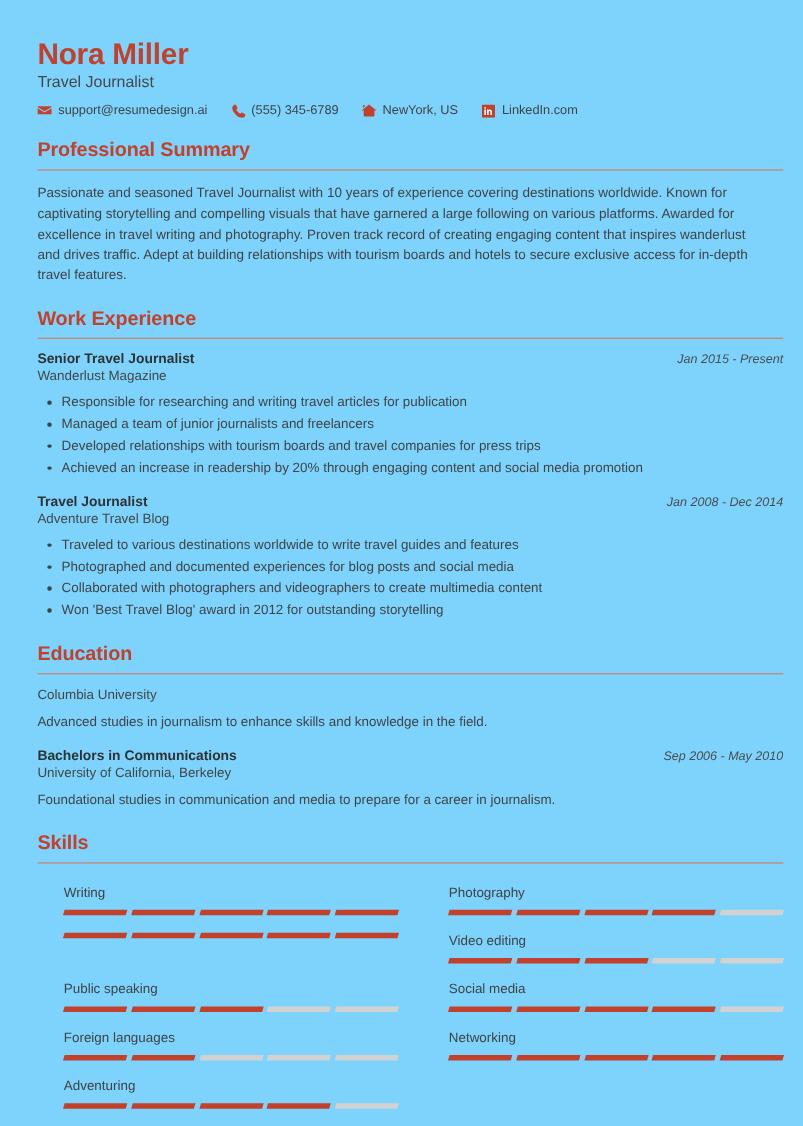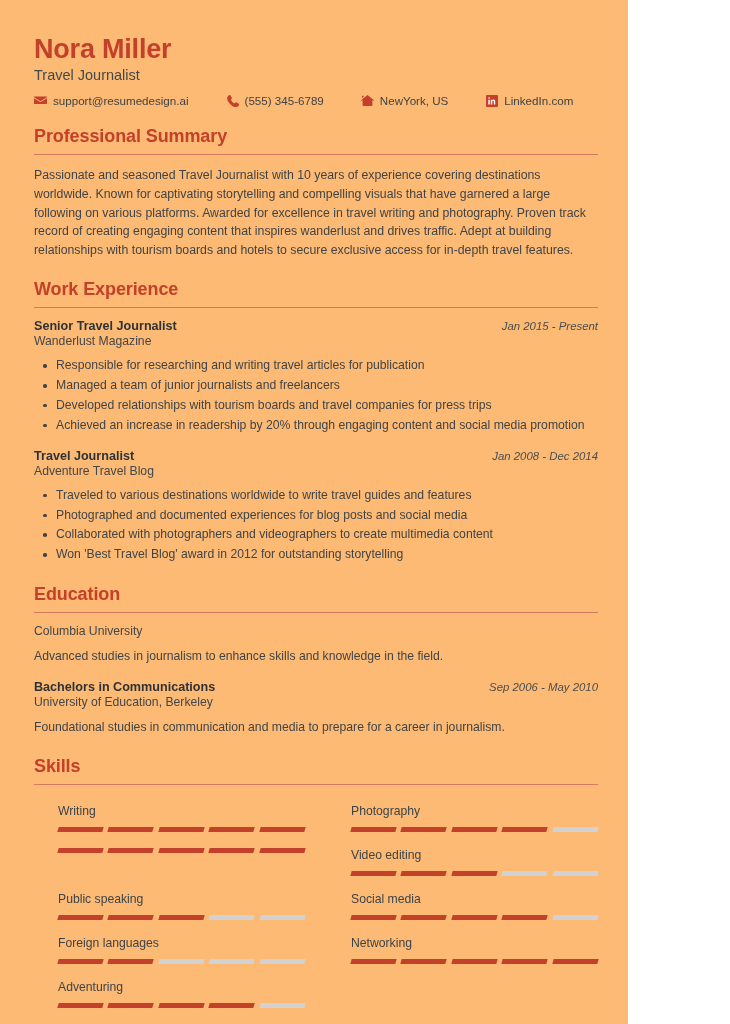--- a/index.html
+++ b/index.html
@@ -7,24 +7,24 @@
   html, body {
     width: 730px;
     height: 1024px;
     background: #ffffff;
     font-family: "Liberation Sans", sans-serif;
     color: #3b3b3b;
     overflow: hidden;
   }
 
   .page {
-    width: 628px;
+    width: 730px;
     height: 1024px;
-    padding: 34px 30px 0 34px;
-    background: #fdba74;
+    padding: 34px 18px 0 34px;
+    background: #7dd3fc;
     position: relative;
   }
 
   
   .name {
     font-size: 27px;
     font-weight: bold;
     color: #c3402a;
     letter-spacing: -0.2px;
     line-height: 1.15;
@@ -35,21 +35,21 @@
     font-size: 14.5px;
     color: #44484a;
     font-weight: normal;
     margin-bottom: 11px;
   }
 
   .contact-row {
     display: flex;
     align-items: center;
     flex-wrap: wrap;
-    gap: 16px;
+    gap: 0;
     font-size: 11.6px;
     color: #3f4346;
     margin-bottom: 4px;
   }
 
   .contact-item {
     display: inline-flex;
     align-items: center;
     margin-right: 21px;
     white-space: nowrap;
@@ -291,21 +291,21 @@
     <div class="entry">
       <div class="entry-org">Columbia University</div>
       <div class="entry-desc">Advanced studies in journalism to enhance skills and knowledge in the field.</div>
     </div>
 
     <div class="entry">
       <div class="entry-head">
         <span class="entry-role">Bachelors in Communications</span>
         <span class="entry-date">Sep 2006 - May 2010</span>
       </div>
-      <div class="entry-org">University of Education, Berkeley</div>
+      <div class="entry-org">University of California, Berkeley</div>
       <div class="entry-desc">Foundational studies in communication and media to prepare for a career in journalism.</div>
     </div>
   </div>
 
   <div class="section">
     <div class="section-title">Skills</div>
     <div class="section-rule"></div>
     <div class="skills-grid" id="skills-grid">
         <div class="skill">
           <div class="skill-name">Writing</div>

